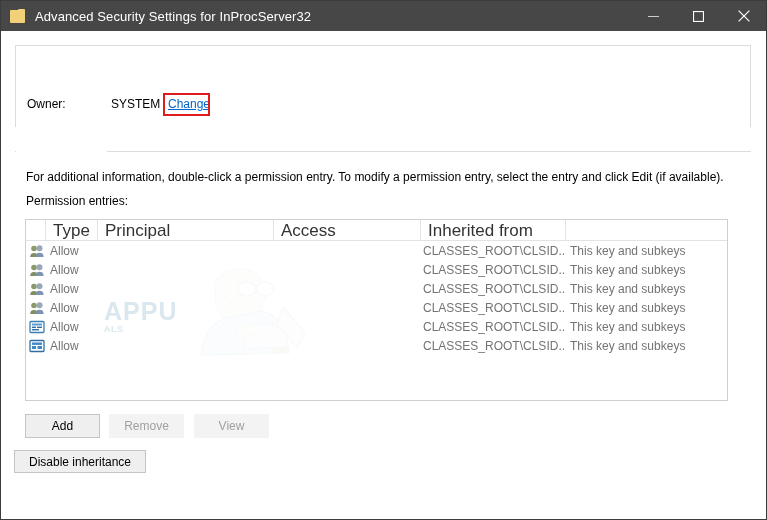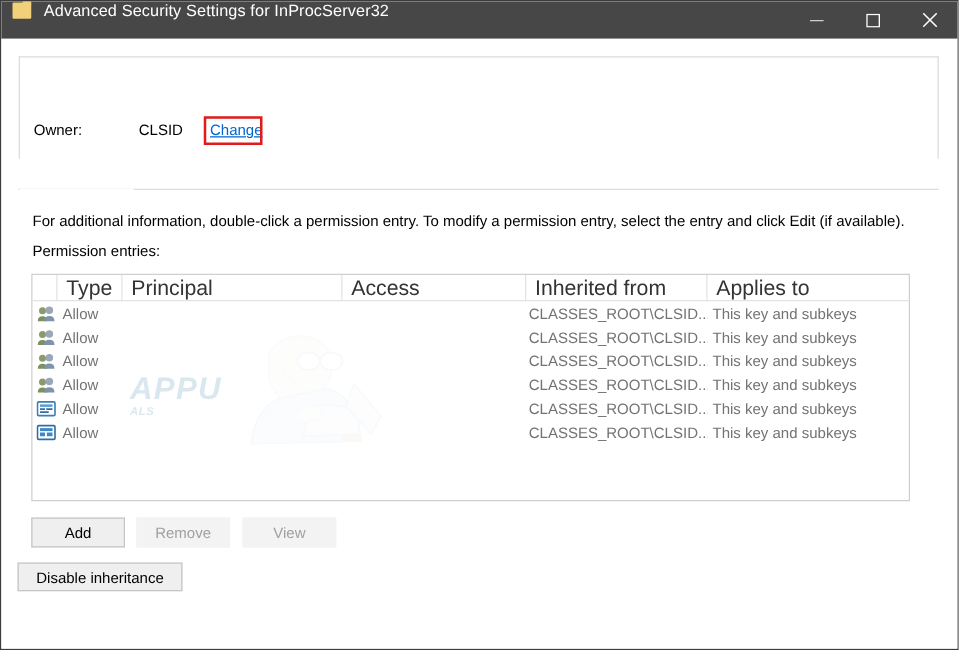--- a/index.html
+++ b/index.html
@@ -27,20 +27,21 @@
   }
 
   
   #titlebar {
     position: absolute;
     left: 0; top: 0;
     width: 765px;
     height: 30px;
     background: #474747;
     display: flex;
+    align-items: center;
   }
   #title-icon {
     width: 16px; height: 14px;
     margin-left: 9px;
     margin-right: 9px;
     position: relative;
   }
   #title-icon .folder-back {
     position: absolute;
     left: 0; top: 1px;
@@ -96,21 +97,20 @@
   #watermark-text {
     position: absolute;
     left: 103px; top: 266px;
     font-size: 25px;
     font-weight: bold;
     color: #cfe0ea;
     letter-spacing: 1px;
     opacity: .75;
     pointer-events: none;
     font-family: "Liberation Sans", sans-serif;
-    font-style: italic;
   }
   #watermark-text .sub {
     display: block;
     font-size: 9px;
     letter-spacing: .5px;
     margin-top: -2px;
   }
 
   
   #owner-panel {
@@ -375,38 +375,37 @@
         <rect x="176" y="84" width="16" height="6" fill="#e2d9bf"></rect>
       </g>
     </svg>
     <div id="watermark-text">
       <span>APPU</span>
       <span class="sub">ALS</span>
     </div>
 
     <div id="owner-panel"></div>
     <div id="owner-label">Owner:</div>
-    <div id="owner-value">CLSID</div>
+    <div id="owner-value">SYSTEM</div>
     <div id="owner-change">Change</div>
     <div id="change-highlight"></div>
 
     <div id="tab-underline"></div>
     <div id="tab-underline-cover"></div>
 
     <div id="info-text">For additional information, double-click a permission entry. To modify a permission entry, select the entry and click Edit (if available).</div>
     <div id="entries-label">Permission entries:</div>
 
     <div id="perm-list">
       <div id="perm-header">
         <div class="hcell w-gutter"></div>
         <div class="hcell w-type">Type</div>
         <div class="hcell w-principal">Principal</div>
         <div class="hcell w-access">Access</div>
         <div class="hcell w-inherited">Inherited from</div>
-        <div class="hcell w-applies">Applies to</div>
       </div>
 
       <div class="prow">
         <div class="cell w-gutter">
           <svg class="ricon" viewBox="0 0 16 14">
             <circle cx="5" cy="4.5" r="2.8" fill="#8a9a6a"></circle>
               <path d="M1.2 13 q0 -4 3.8 -4 q3.8 0 3.8 4 z" fill="#7f8f5f"></path>
             <circle cx="10.5" cy="4.2" r="3" fill="#9aa7b8"></circle>
               <path d="M6.4 13 q0 -4.2 4.1 -4.2 q4.1 0 4.1 4.2 z" fill="#7e93ad"></path>
           </svg>

